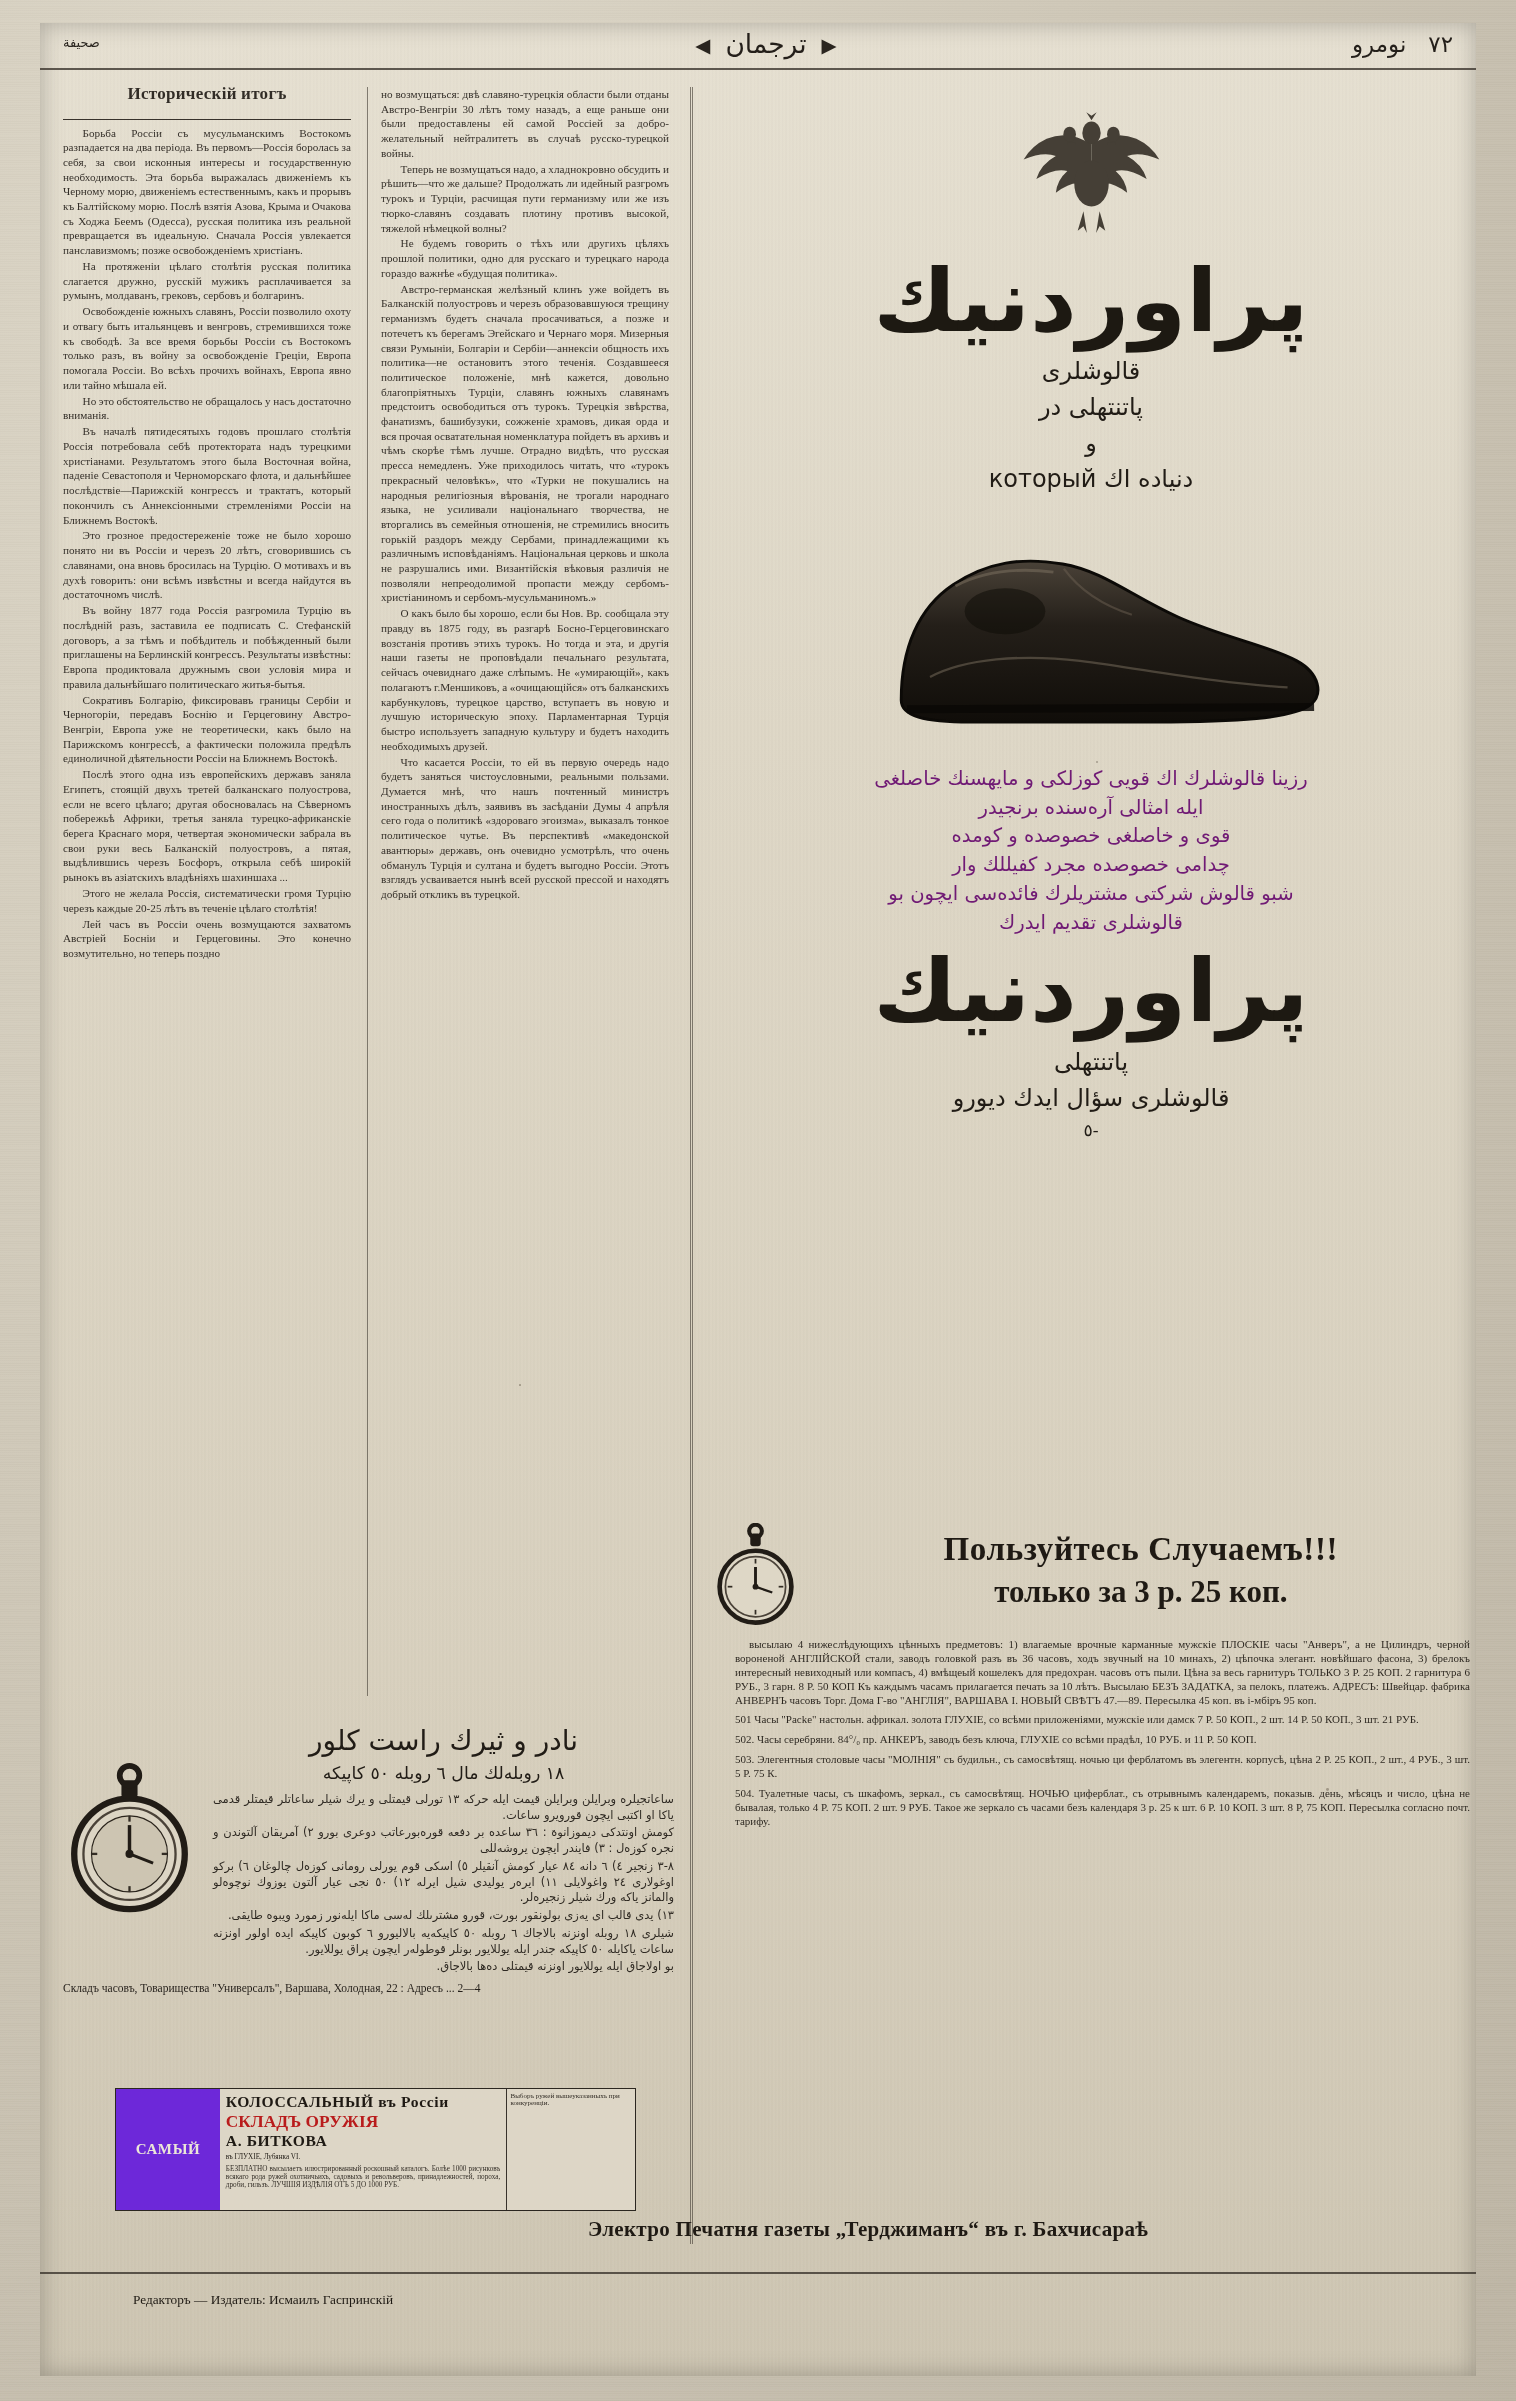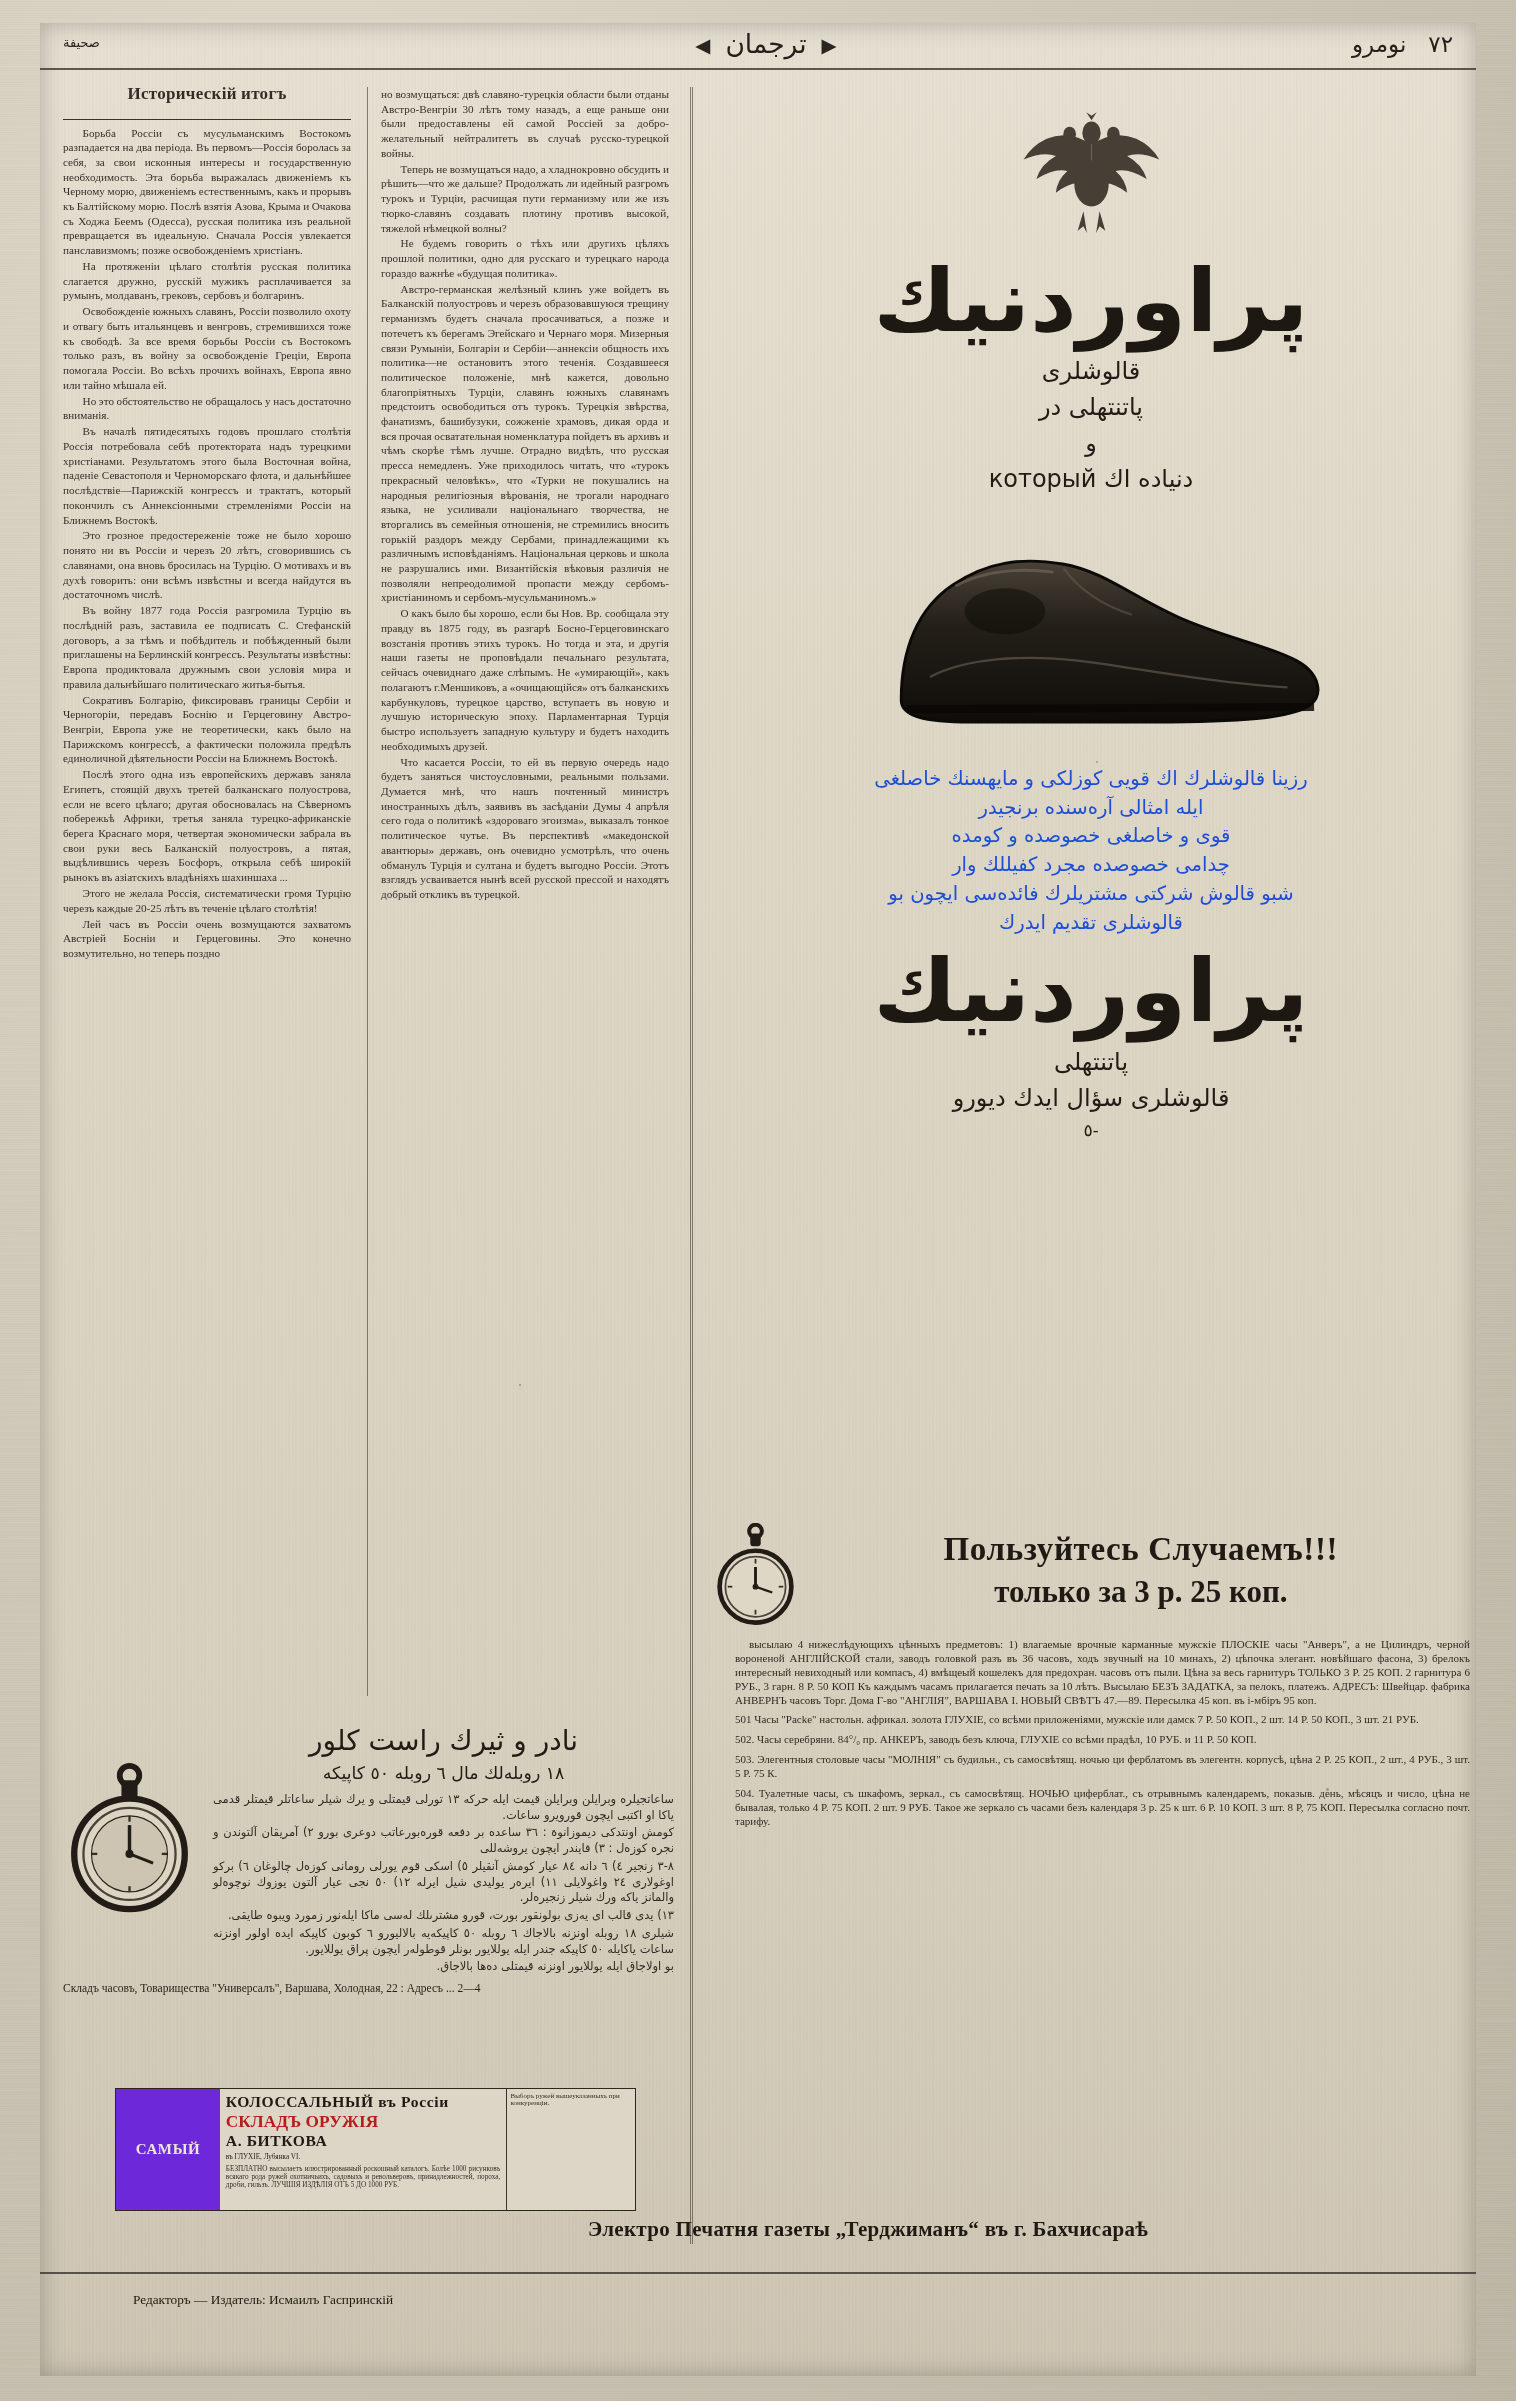--- a/index.html
+++ b/index.html
@@ -99,21 +99,21 @@
     letter-spacing:2.3px;
     line-height:1.1;
     transform:scaleX(1.05);
   }
   .arabic-mid{
     font-family:"DejaVu Sans", sans-serif;
     direction:rtl;font-size:24px;color:#211c16;margin:8px 0;
   }
   .arabic-small{
     font-family:"DejaVu Sans", sans-serif;
-    direction:rtl;font-size:19.6px;color:#1d4ed8;margin:5.8px 0;
+    direction:rtl;font-size:19.6px;color:#701a75;margin:5.8px 0;
   }
   .boot-wrap{margin:10.4px auto 15px auto;width:519px;height:248px;position:relative;}
   .boot-wrap svg{width:100%;height:100%;}
   .sep-dash{font-size:17.3px;color:#211c16;}
 
   
   #ad-offer{
     position:absolute;left:712px;top:1523px;width:758px;height:732px;
     color:#1f1a14;
   }

